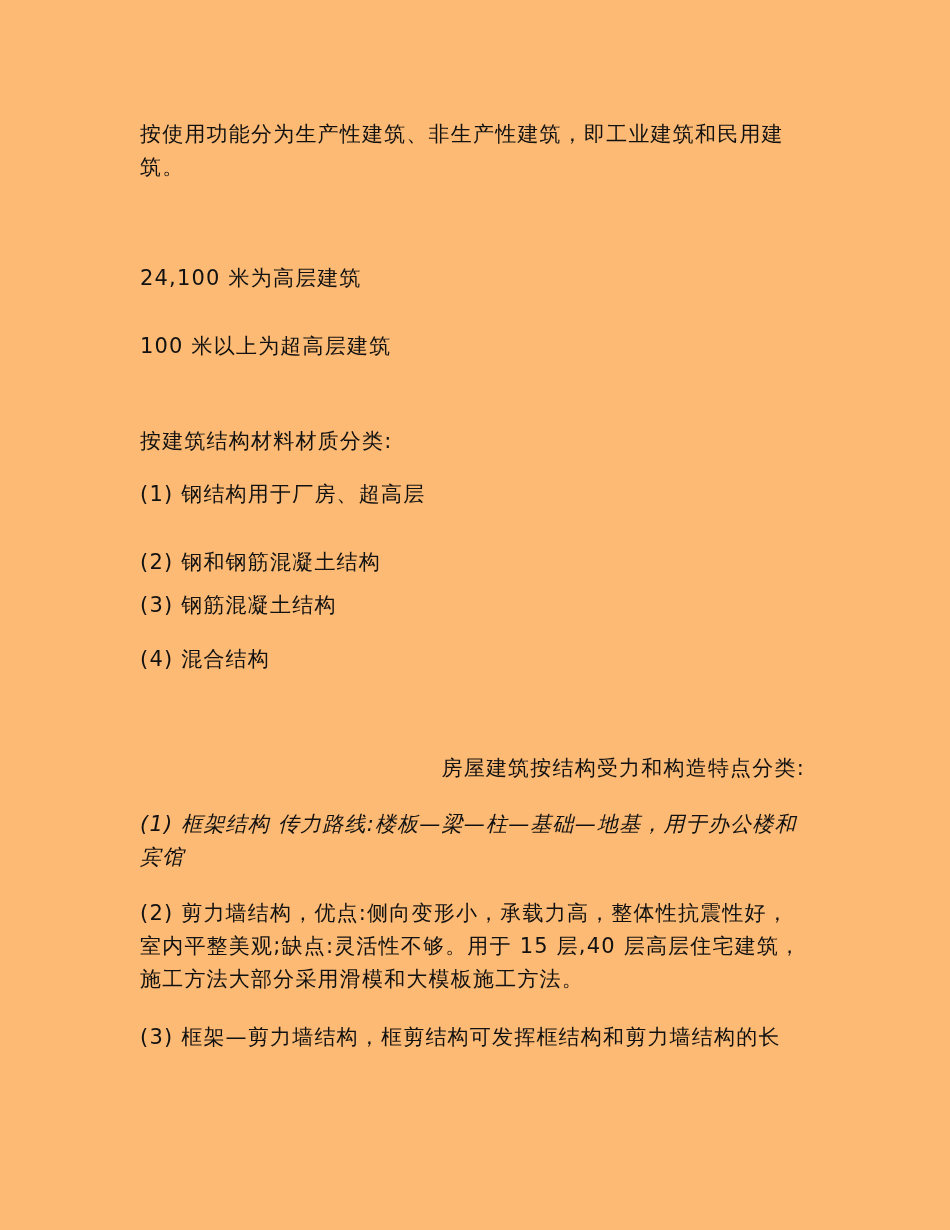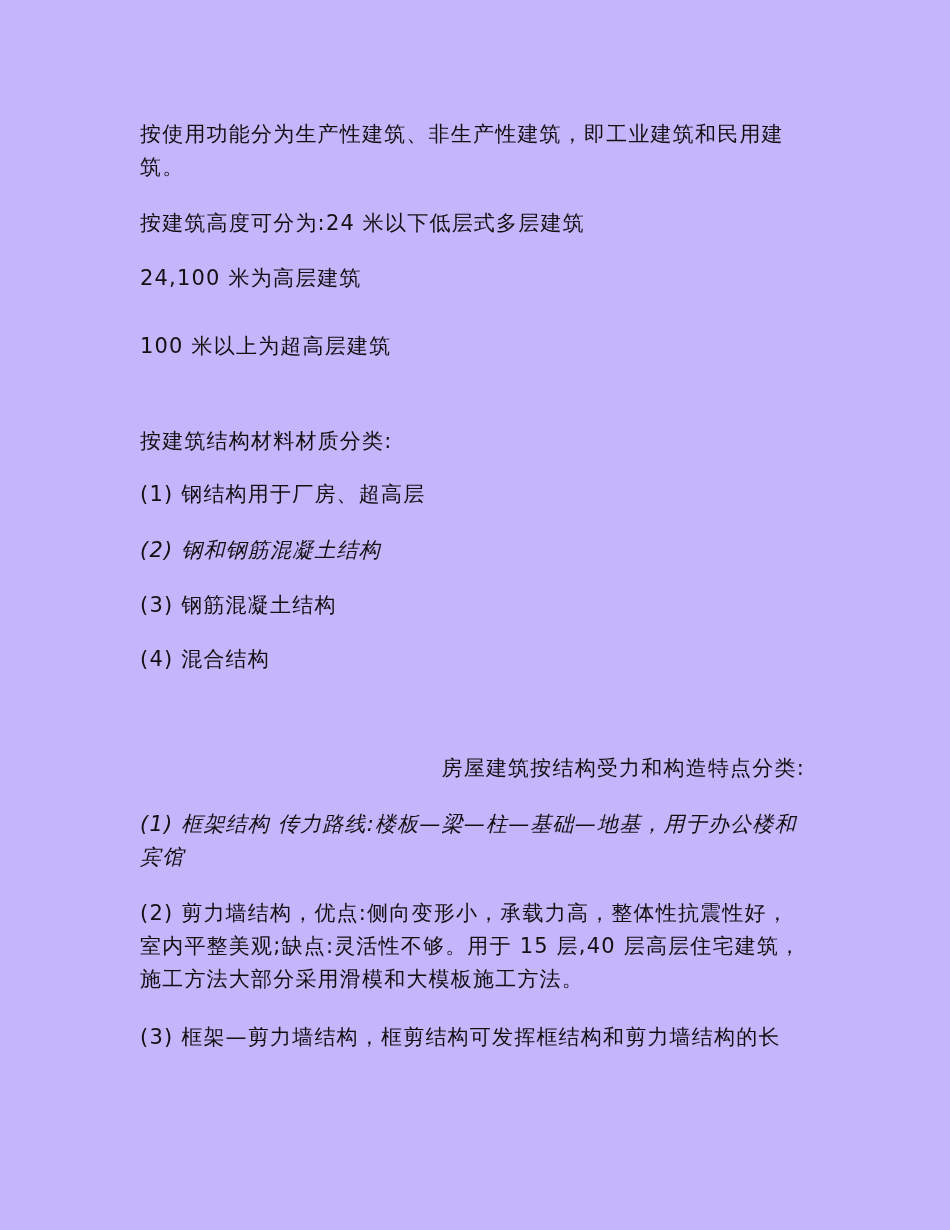--- a/index.html
+++ b/index.html
@@ -12,44 +12,43 @@
       height: 1230px;
       position: relative;
       overflow: hidden;
       font-family: "DejaVu Sans", "Liberation Sans", sans-serif;
       color: #111111;
     }
     .page {
       position: absolute;
       left: 0; top: 0;
       width: 950px; height: 1230px;
-      background: #c4b5fd;
+      background: #fdba74;
     }
     .para {
       position: absolute;
       left: 140px;
       width: 665px;
       font-size: 21px;
       line-height: 33px;
       letter-spacing: 1.2px;
       margin: 0;
       white-space: normal;
       word-break: break-all;
     }
   </style>
 </head>
 <body>
 
 <div class="page">
   <p class="para" style="top:118px;">按使用功能分为生产性建筑、非生产性建筑，即工业建筑和民用建筑。</p>
-  <p class="para" style="top:207px;">按建筑高度可分为:24 米以下低层式多层建筑</p>
   <p class="para" style="top:262px;">24,100 米为高层建筑</p>
   <p class="para" style="top:330px;">100 米以上为超高层建筑</p>
   <p class="para" style="top:425px;">按建筑结构材料材质分类:</p>
   <p class="para" style="top:478px;">(1) 钢结构用于厂房、超高层</p>
-  <p class="para" style="top:534px;font-style:italic;">(2) 钢和钢筋混凝土结构</p>
+  <p class="para" style="top:546px;">(2) 钢和钢筋混凝土结构</p>
   <p class="para" style="top:589px;">(3) 钢筋混凝土结构</p>
   <p class="para" style="top:643px;">(4) 混合结构</p>
   <p class="para" style="top:752px;text-align:right;">房屋建筑按结构受力和构造特点分类:</p>
   <p class="para" style="top:808px;font-style:italic;">(1) 框架结构 传力路线:楼板—梁—柱—基础—地基，用于办公楼和宾馆</p>
   <p class="para" style="top:897px;">(2) 剪力墙结构，优点:侧向变形小，承载力高，整体性抗震性好，室内平整美观;缺点:灵活性不够。用于 15 层,40 层高层住宅建筑，施工方法大部分采用滑模和大模板施工方法。</p>
   <p class="para" style="top:1021px;">(3) 框架—剪力墙结构，框剪结构可发挥框结构和剪力墙结构的长</p>
 </div>
 
 </body></html>

